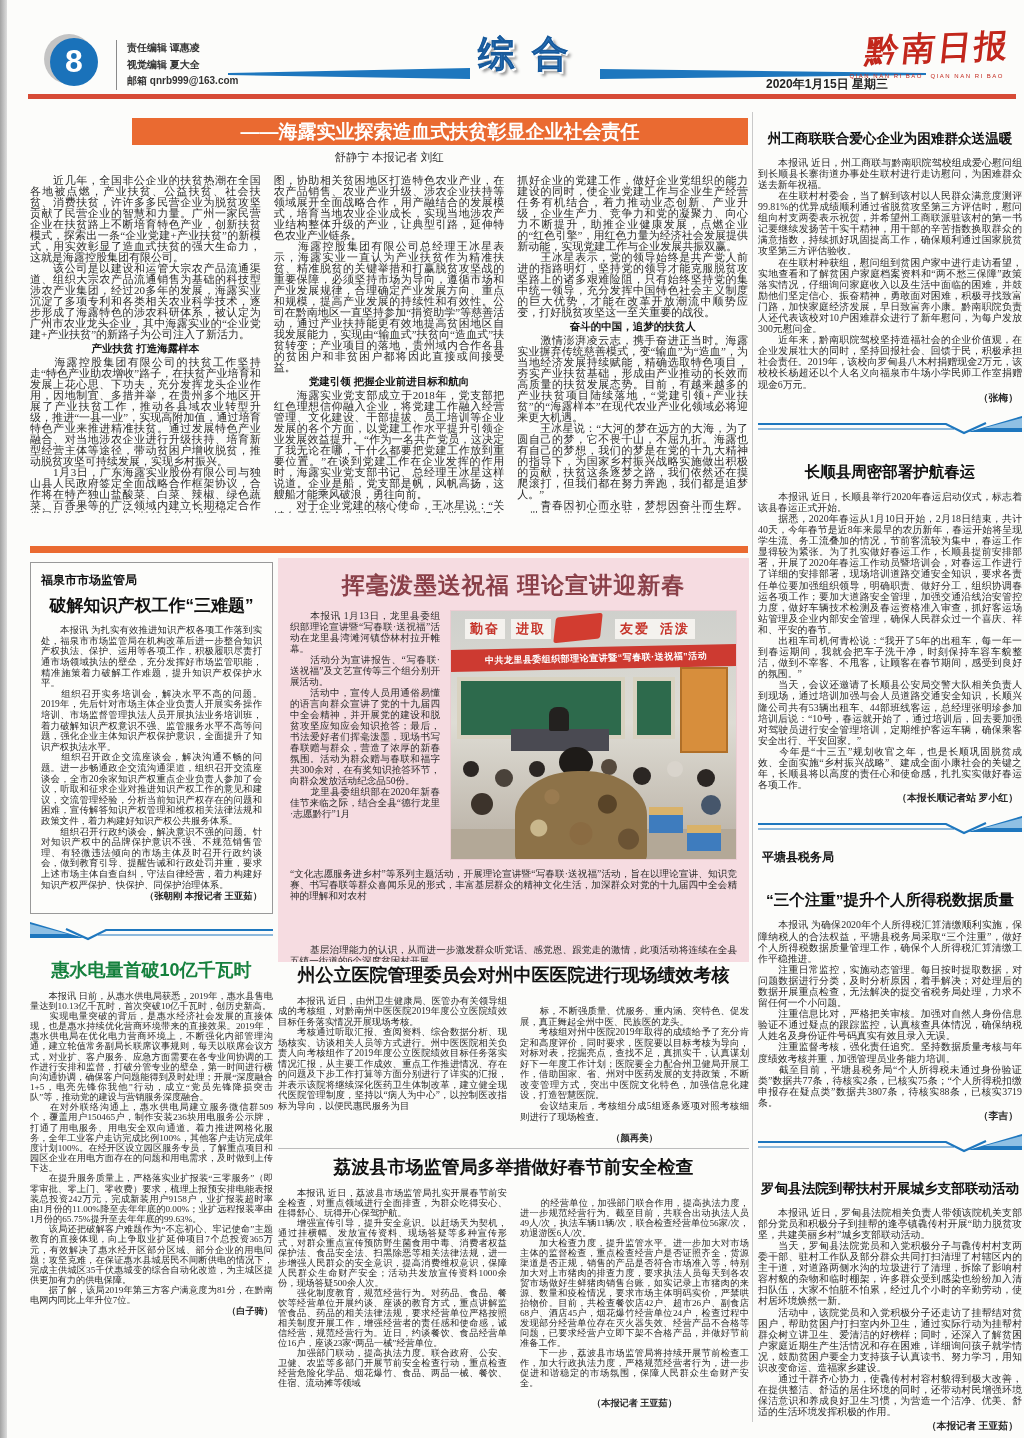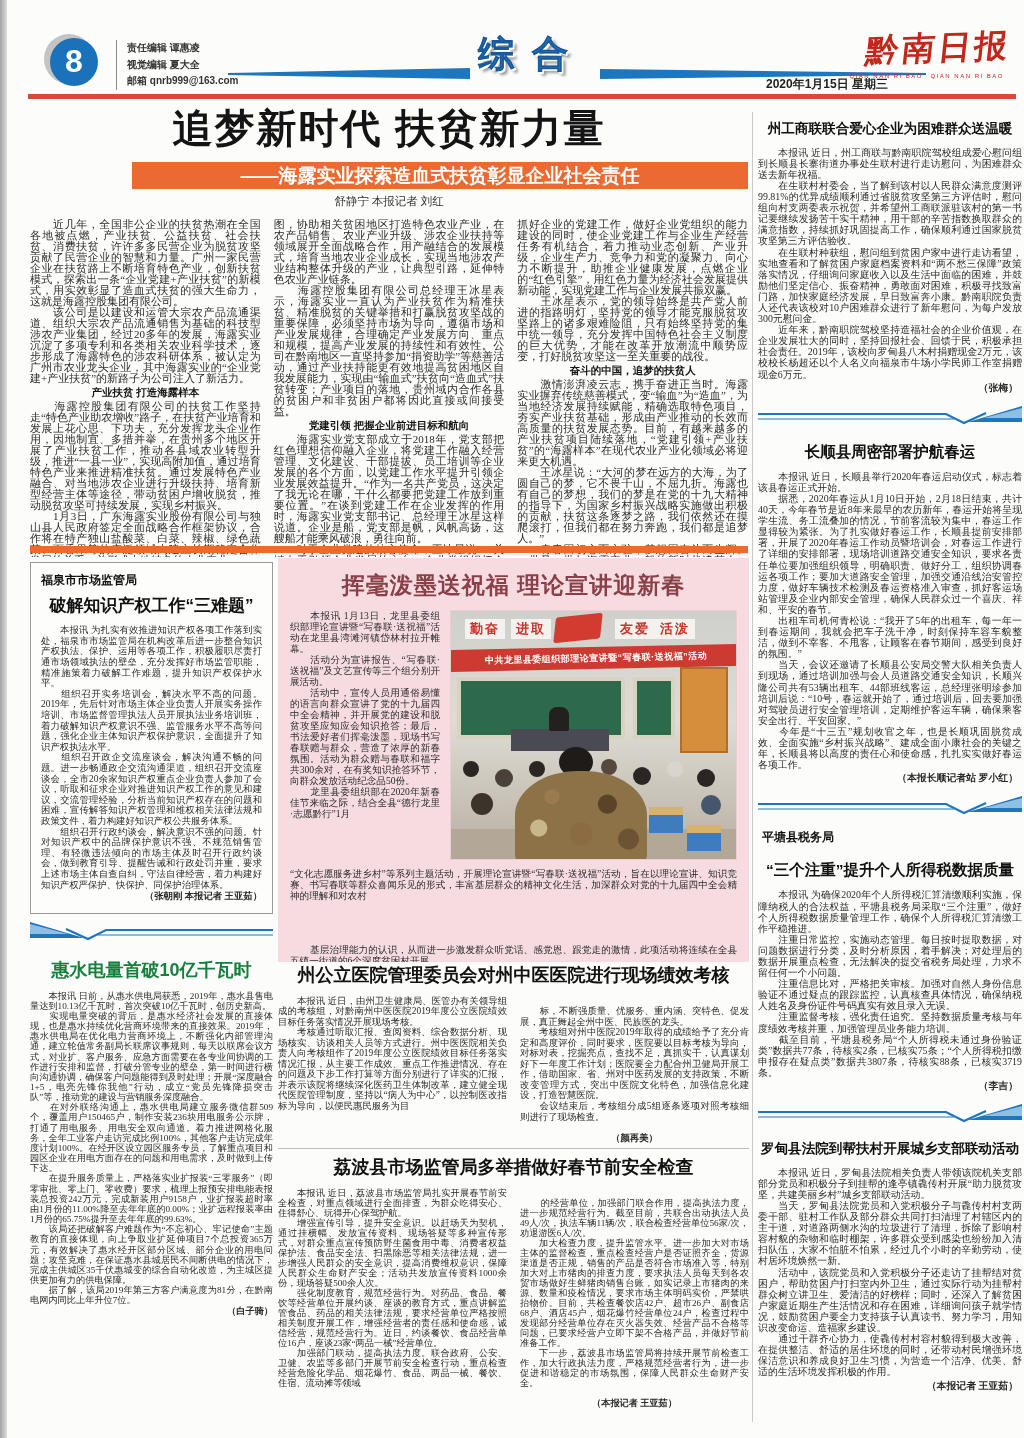--- a/index.html
+++ b/index.html
@@ -38,21 +38,21 @@
   .lead-cols { display:flex; gap:13px; margin-top:11px; height:338px; overflow:hidden; }
   .lead-col { flex:1; }
   .seg { font-size:11px; line-height:11px; text-align:justify; white-space:pre-wrap; }
   .subhead { font:700 10.5px/1.7 "Liberation Sans", sans-serif; text-align:center; color:#141414; }
   .lead-endbar { position:absolute; left:30px; top:546px; width:718px; height:7px; background:#ea6a31; }
 
   .vline { position:absolute; left:752px; top:112px; width:1px; height:1310px; background:#c9c9c9; }
 
   
   .rightcol { position:absolute; left:758px; top:106px; width:264px; height:1330px; overflow:hidden; }
-  .r-title { font:900 15.5px/1.3 "Liberation Sans", sans-serif; text-align:center; margin:14px 2px 9px; color:#111; }
+  .r-title { font:900 15.5px/1.3 "Liberation Sans", sans-serif; text-align:center; margin:24px 2px 9px; color:#111; }
   .r-title.long { font-size:13.6px; }
   .r-kicker { font:700 12px "Liberation Sans", sans-serif; margin:10px 0 0 4px; color:#111; }
   .r-body { font-size:9.9px; line-height:11.1px; text-align:justify; white-space:pre-wrap; }
   .r-byline { text-align:right; font-weight:700; font-size:9.9px; margin:1px 4px 0 0; }
   .divider { margin:11px 0; height:22px; }
   .divider svg { display:block; width:100%; height:100%; }
 
   
   .leftbox { position:absolute; left:30px; top:562px; width:243px; height:352px; border:1px solid #999;
              padding:9px 10px; overflow:hidden; background:#fdfdfb; }
@@ -143,21 +143,20 @@
           <path d="M0 1 L326 5 L326 7 L0 11 Z" fill="#1e77be"></path>
         </svg>
     </div>
     <div class="hdr-date">2020年1月15日 星期三</div>
     <div class="masthead">黔南日报</div>
     <div class="masthead-pinyin">QIAN NAN RI BAO　QIAN NAN RI BAO</div>
   </div>
   <div class="red-rule"></div>
 
   <div class="lead">
-    <div class="lead-title">追梦新时代 扶贫新力量</div>
     <div class="lead-sub">——海露实业探索造血式扶贫彰显企业社会责任</div>
     <div class="lead-byline">舒静宁 本报记者 刘红</div>
     <div class="lead-cols">
       <div class="lead-col">
         <div class="seg">　　近几年，全国非公企业的扶贫热潮在全国各地被点燃，产业扶贫、公益扶贫、社会扶贫、消费扶贫，许许多多民营企业为脱贫攻坚贡献了民营企业的智慧和力量。广州一家民营企业在扶贫路上不断培育特色产业，创新扶贫模式，探索出一条“企业党建+产业扶贫”的新模式，用实效彰显了造血式扶贫的强大生命力，这就是海露控股集团有限公司。
 　　该公司是以建设和运管大宗农产品流通渠道、组织大宗农产品流通销售为基础的科技型涉农产业集团，经过20多年的发展，海露实业沉淀了多项专利和各类相关农业科学技术，逐步形成了海露特色的涉农科研体系，被认定为广州市农业龙头企业，其中海露实业的“企业党建+产业扶贫”的新路子为公司注入了新活力。</div>
         <div class="subhead">产业扶贫 打造海露样本</div>
         <div class="seg">　　海露控股集团有限公司的扶贫工作坚持走“特色产业助农增收”路子，在扶贫产业培育和发展上花心思、下功夫，充分发挥龙头企业作用，因地制宜、多措并举，在贵州多个地区开展了产业扶贫工作，推动各县域农业转型升级，推进“一县一业”，实现高附加值，通过培育特色产业来推进精准扶贫。通过发展特色产业融合、对当地涉农企业进行升级扶持、培育新型经营主体等途径，带动贫困户增收脱贫，推动脱贫攻坚可持续发展，实现乡村振兴。
 　　1月3日，广东海露实业股份有限公司与独山县人民政府签定全面战略合作框架协议，合作将在特产独山盐酸菜、白菜、辣椒、绿色蔬菜、百香果等的广泛领域内建立长期稳定合作发展的关系，并形成本地特色的农业产业。
 　　海露实业将充分利用东西部扶贫协作等机遇，推动贫困地区农产品进入沿海市民的“菜篮子”，依照科学精准的路线</div>

